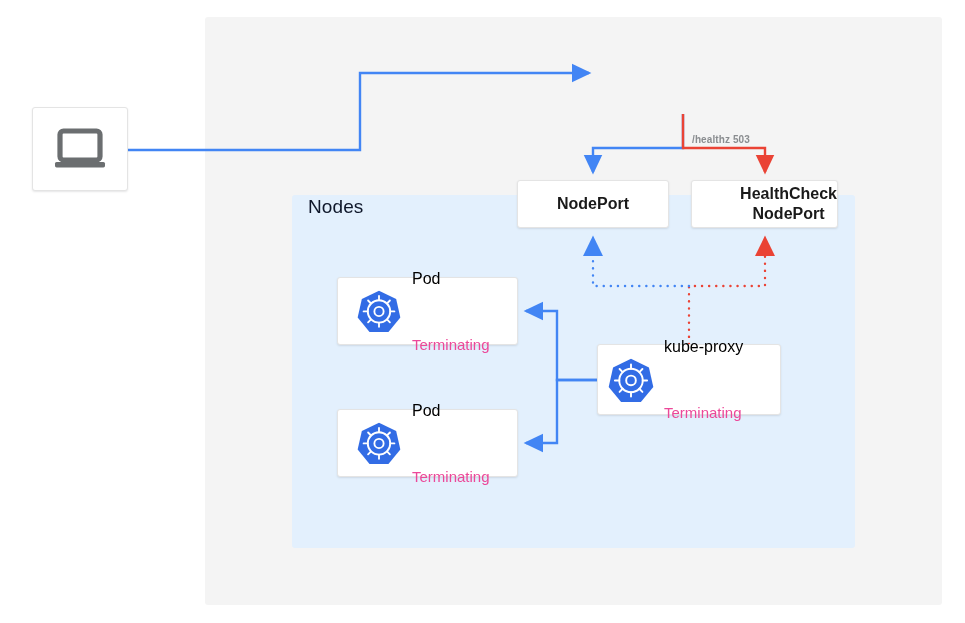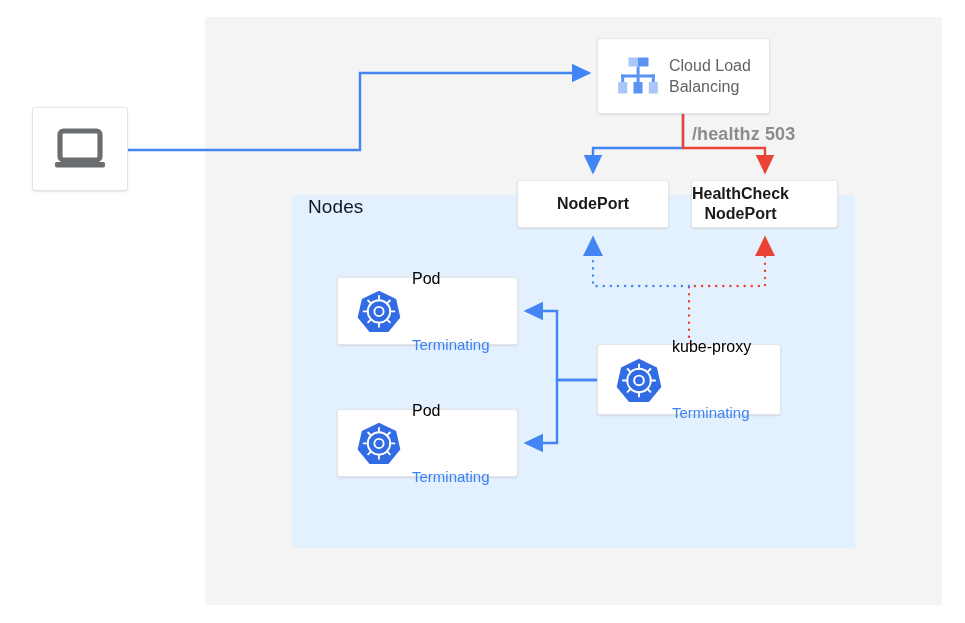--- a/index.html
+++ b/index.html
@@ -72,21 +72,21 @@
     justify-content: center;
   }
   .card-title {
     font-size: 16px;
     color: #000000;
     line-height: 21px;
     white-space: nowrap;
   }
   .card-sub {
     font-size: 15px;
-    color: #3b82f6;
+    color: #ec4899;
     line-height: 21px;
     white-space: nowrap;
     margin-top: 45px;
   }
 
   
   #client-card {
     left: 32px; top: 107px; width: 96px; height: 84px;
     justify-content: center;
   }
@@ -95,52 +95,52 @@
     padding: 0 0 0 9px;
   }
   #lb-card .card-title { color: #5f6368; font-size: 16px; }
 
   #nodeport-card {
     left: 517px; top: 180px; width: 152px; height: 48px;
     justify-content: center;
   }
   #healthcheck-card {
     left: 691px; top: 180px; width: 147px; height: 48px;
-    justify-content: flex-start;
+    justify-content: flex-end;
   }
   .port-label {
     font-size: 16px;
     font-weight: bold;
     color: #1a1a1a;
     text-align: center;
     line-height: 20px;
     white-space: nowrap;
   }
 
   #pod1-card { left: 337px; top: 277px; width: 181px; height: 68px; padding-left: 8px; }
   #pod2-card { left: 337px; top: 409px; width: 181px; height: 68px; padding-left: 8px; }
-  #kubeproxy-card { left: 597px; top: 344px; width: 184px; height: 71px; padding-left: 8px; }
+  #kubeproxy-card { left: 597px; top: 344px; width: 184px; height: 71px; padding-left: 0; }
 
   .pod-icon-wrap, .kube-icon-wrap { width: 66px; }
   .lb-icon-wrap { width: 62px; }
 
   
   #edges {
     position: absolute;
     left: 0; top: 0;
     width: 965px; height: 623px;
     pointer-events: none;
   }
 
   
   #healthz-label {
     position: absolute;
     left: 692px;
-    top: 124px;
-    font-size: 18px;
+    top: 134px;
+    font-size: 10px;
     font-weight: bold;
     color: #8a8d90;
     letter-spacing: 0.1px;
     white-space: nowrap;
   }
 </style>
 </head>
 <body>
 
 <div id="canvas">
@@ -183,45 +183,20 @@
 
   <div class="card" id="client-card">
     <span class="card-icon">
       <svg width="54" height="42" viewBox="0 0 54 42" xmlns="http://www.w3.org/2000/svg">
         <rect x="7" y="3" width="40" height="29" rx="3.5" ry="3.5" fill="none" stroke="#6b6e70" stroke-width="5.2"></rect>
         <rect x="2" y="34" width="50" height="5.4" rx="1.6" ry="1.6" fill="#6b6e70"></rect>
       </svg>
     </span>
   </div>
 
-  <div class="card" id="lb-card">
-    <span class="card-icon lb-icon-wrap">
-      <svg width="46" height="42" viewBox="0 0 46 42" xmlns="http://www.w3.org/2000/svg">
-
-        <rect x="13.5" y="2.5" width="9.5" height="9" fill="#a8c7f8"></rect>
-        <rect x="23" y="2.5" width="10.5" height="9" fill="#5b93f3"></rect>
-
-        <rect x="21.6" y="11.5" width="3" height="8" fill="#5b93f3"></rect>
-
-        <rect x="6.2" y="19.5" width="33.6" height="3" fill="#5b93f3"></rect>
-
-        <rect x="6.2" y="19.5" width="3" height="8" fill="#5b93f3"></rect>
-        <rect x="21.6" y="19.5" width="3" height="8" fill="#5b93f3"></rect>
-        <rect x="36.8" y="19.5" width="3" height="8" fill="#5b93f3"></rect>
-
-        <rect x="3.2" y="27" width="9" height="11.5" fill="#a8c7f8"></rect>
-        <rect x="18.5" y="27" width="9" height="11.5" fill="#5b93f3"></rect>
-        <rect x="33.8" y="27" width="9" height="11.5" fill="#a8c7f8"></rect>
-      </svg>
-    </span>
-    <span class="card-text">
-      <span class="card-title">Cloud Load</span>
-      <span class="card-title">Balancing</span>
-    </span>
-  </div>
 
   <div class="card" id="nodeport-card">
     <span class="port-label">NodePort</span>
   </div>
 
   <div class="card" id="healthcheck-card">
     <span class="port-label">
       <span>HealthCheck</span><br>
       <span>NodePort</span>
     </span>

